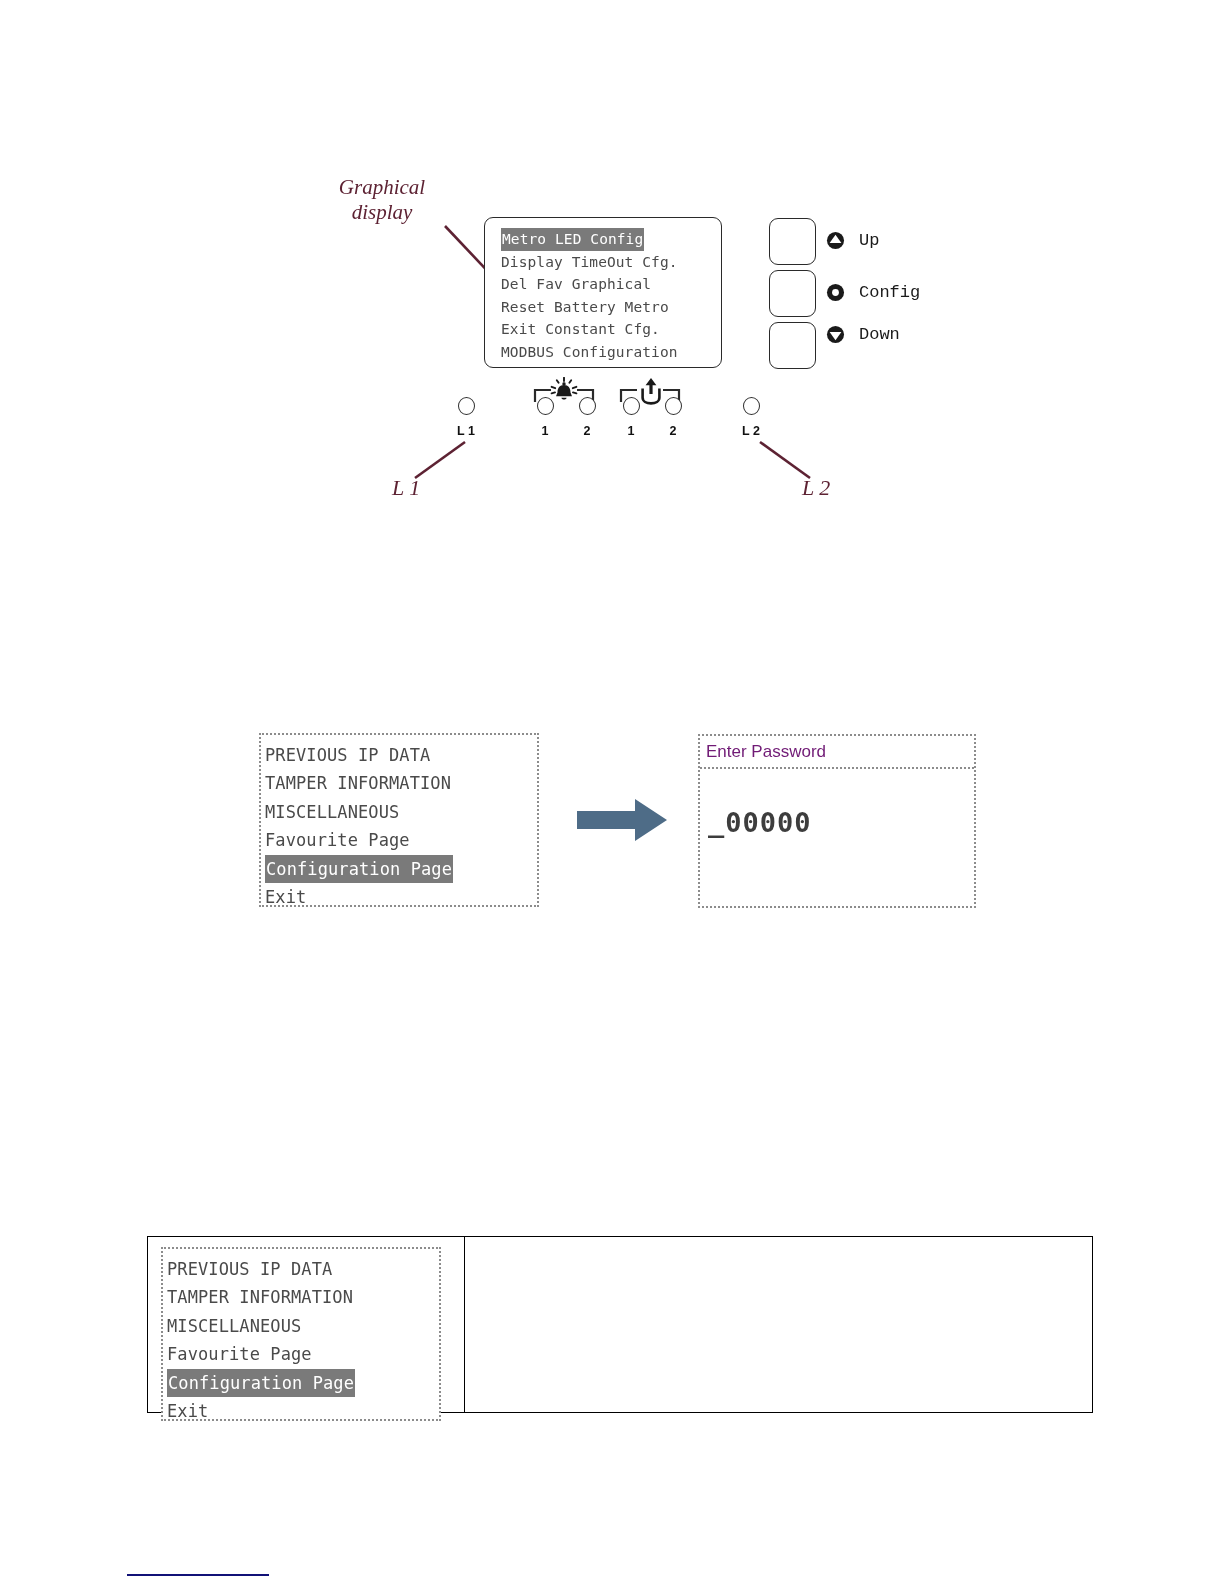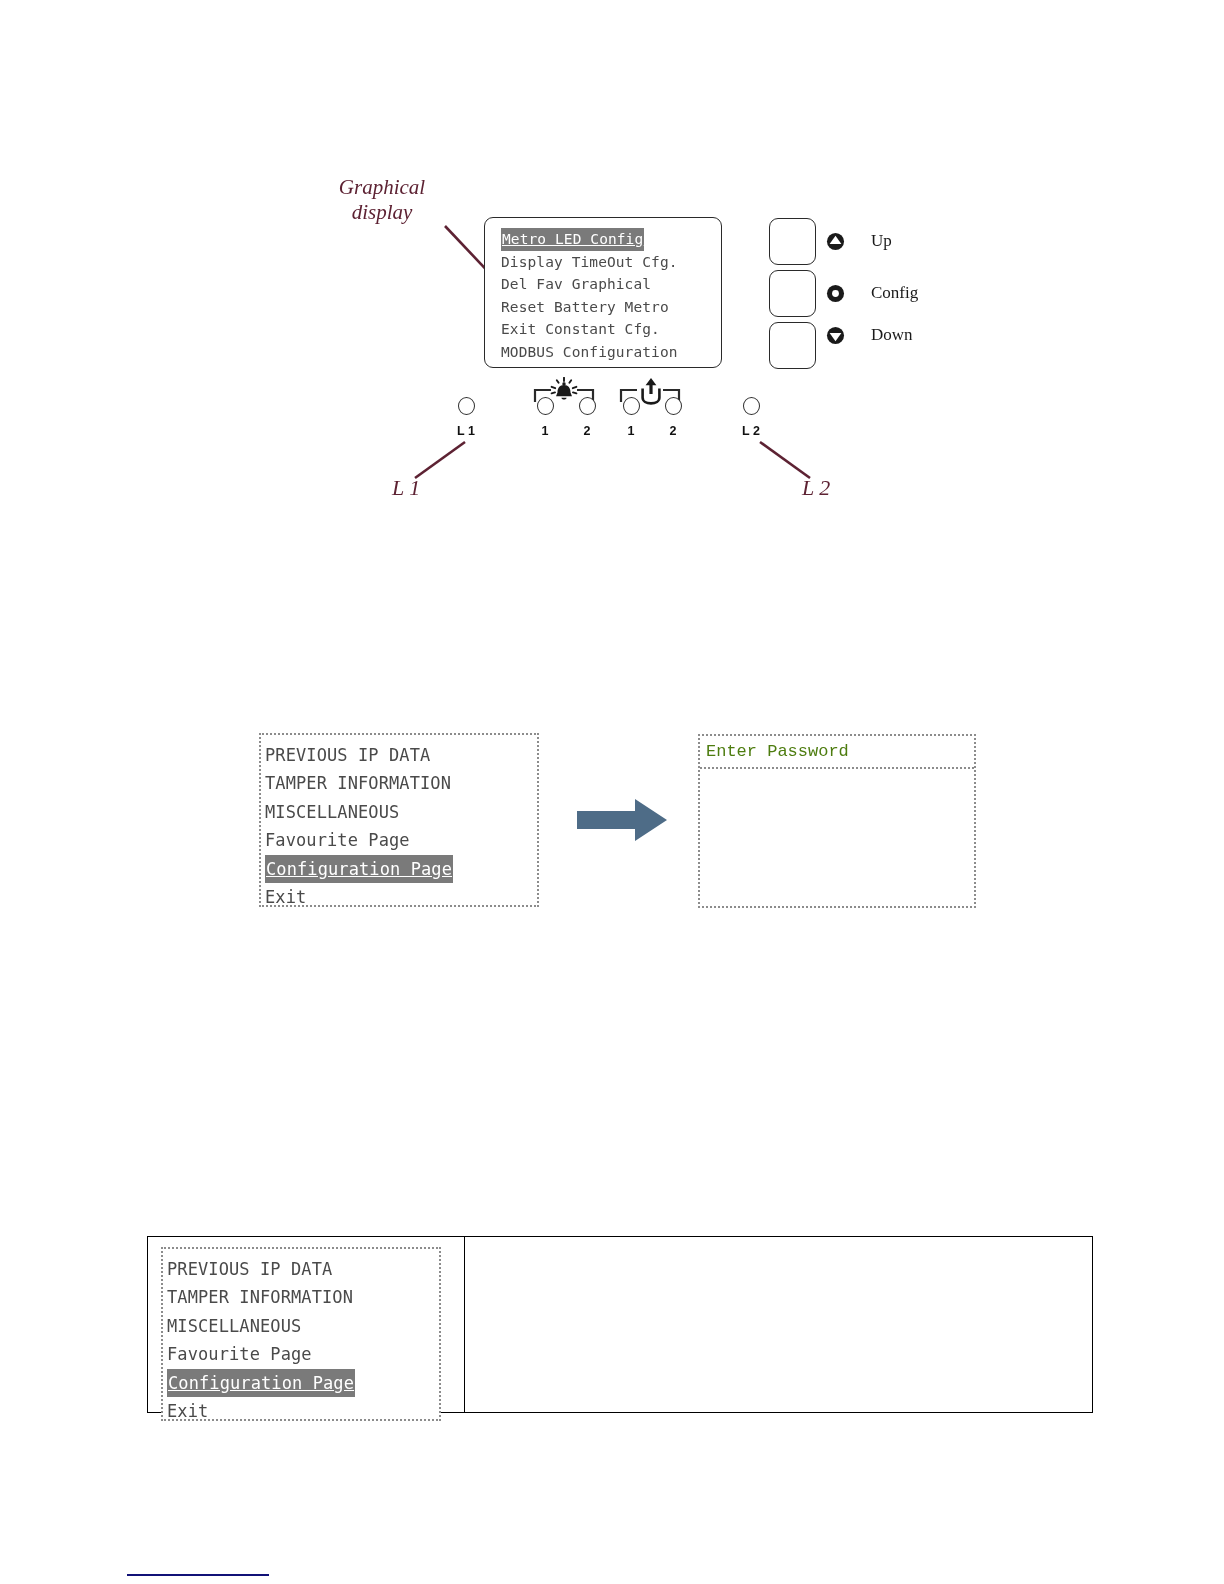--- a/index.html
+++ b/index.html
@@ -54,43 +54,42 @@
     letter-spacing: 0.1px;
     color: #4a4a4a;
     white-space: pre;
     display: block;
   }
   .lcd-line.selected {
     background: #7a7a7a;
     color: #ffffff;
     display: inline-block;
     padding: 0 1px;
-    text-decoration: underline;
   }
   #device-screen .lcd-list { padding: 10px 0 0 16px; }
 
   
   .device-button {
     position: absolute;
     width: 47px; height: 47px;
     border: 1.8px solid #2a2a2a;
     border-radius: 9px;
     background: #ffffff;
     box-sizing: border-box;
   }
   #btn-up    { left: 769px; top: 177px; }
   #btn-enter { left: 769px; top: 229px; }
   #btn-down  { left: 769px; top: 281px; }
 
   .btn-legend {
     position: absolute;
     display: flex;
     align-items: center;
-    gap: 26px;
-    font-family: Liberation Serif, serif;
+    gap: 14px;
+    font-family: Liberation Mono, monospace;
     font-size: 17px;
     color: #1a1a1a;
   }
   #legend-up    { left: 826px; top: 190px; }
   #legend-enter { left: 826px; top: 242px; }
   #legend-down  { left: 826px; top: 284px; }
   .btn-legend .glyph { width: 19px; height: 19px; display:block; }
 
   
   .led {
@@ -127,24 +126,24 @@
   #lcd-menu-mid .lcd-line { font-size: 17px; line-height: 28.4px; }
 
   #lcd-password { left: 698px; top: 734px; width: 278px; height: 174px; }
   #lcd-password .pw-title-row {
     border-bottom: 2px dotted #8c8c8c;
     padding: 4px 0 3px 6px;
     box-sizing: border-box;
     height: 33px;
   }
   #lcd-password .pw-title {
-    font-family: Liberation Mono, monospace;
+    font-family: Liberation Sans, sans-serif;
     font-size: 17px;
     line-height: 24px;
-    color: #4d7c0f;
+    color: #701a75;
     white-space: pre;
   }
   #lcd-password .pw-value {
     font-family: "DejaVu Sans Mono", monospace;
     font-size: 27px;
     font-weight: bold;
     letter-spacing: 1px;
     color: #3d3d3d;
     padding: 38px 0 0 8px;
     white-space: pre;
@@ -327,20 +326,21 @@
   </div>
 
   <svg id="flow-arrow" width="92" height="46" viewBox="0 0 92 46">
     <path d="M0 14 L58 14 L58 2 L90 23 L58 44 L58 32 L0 32 Z" fill="#4e6c87"></path>
   </svg>
 
   <div class="lcd-frame" id="lcd-password">
     <div class="pw-title-row">
       <span class="pw-title">Enter Password</span>
     </div>
+    <div class="pw-value">_00000</div>
   </div>
 
 </div>
 
 <div id="figure-table">
   <div id="table-cell-left">
     <div id="lcd-menu-bottom">
       <ul class="lcd-list">
         <li>
             <span class="lcd-line">PREVIOUS IP DATA</span>

